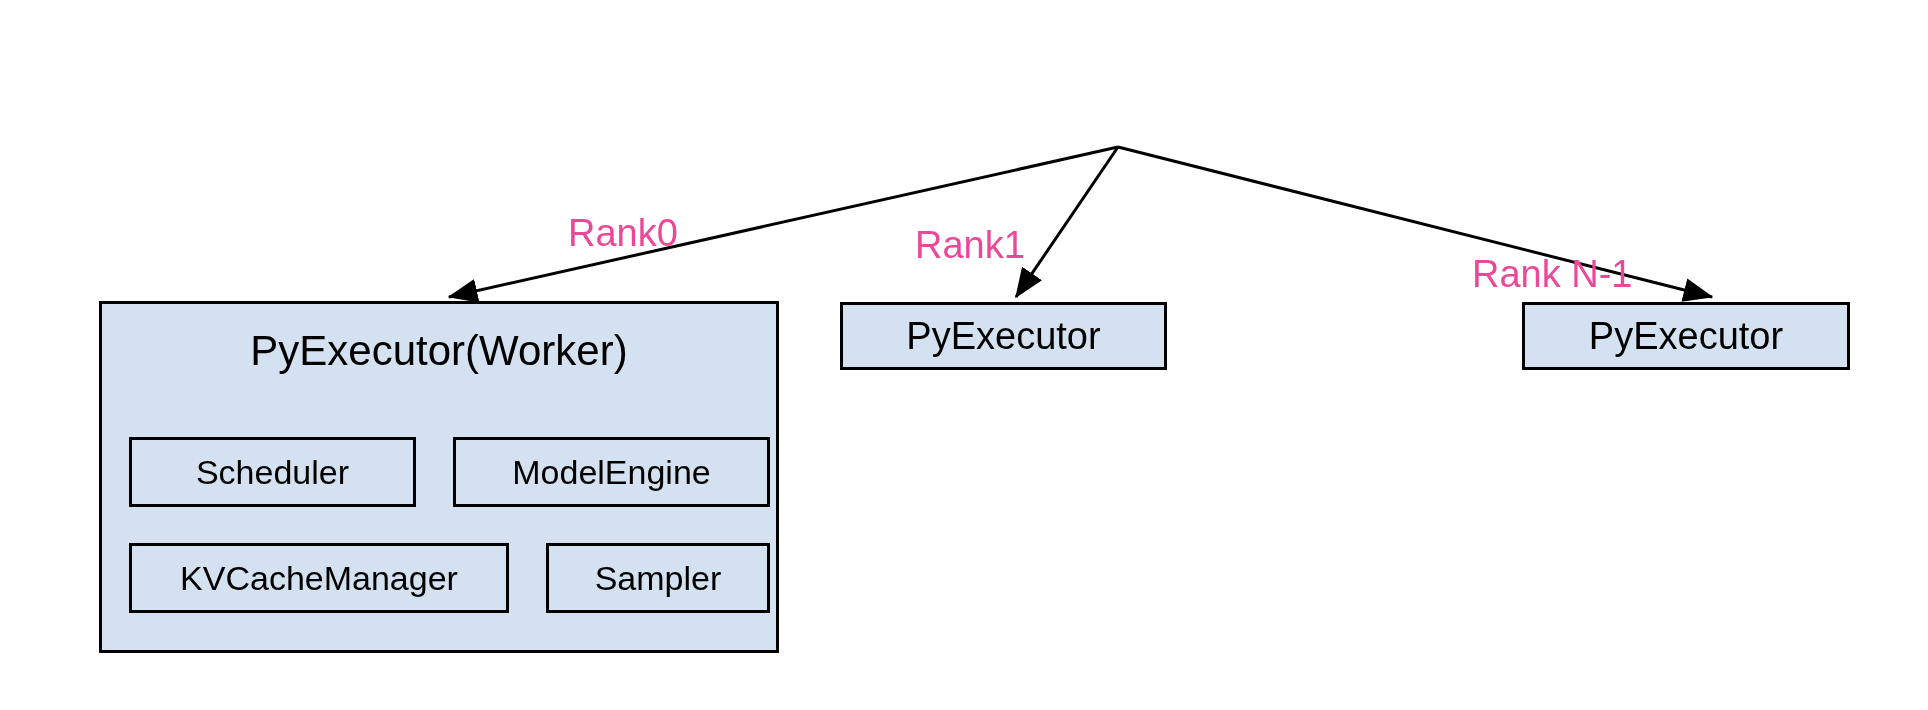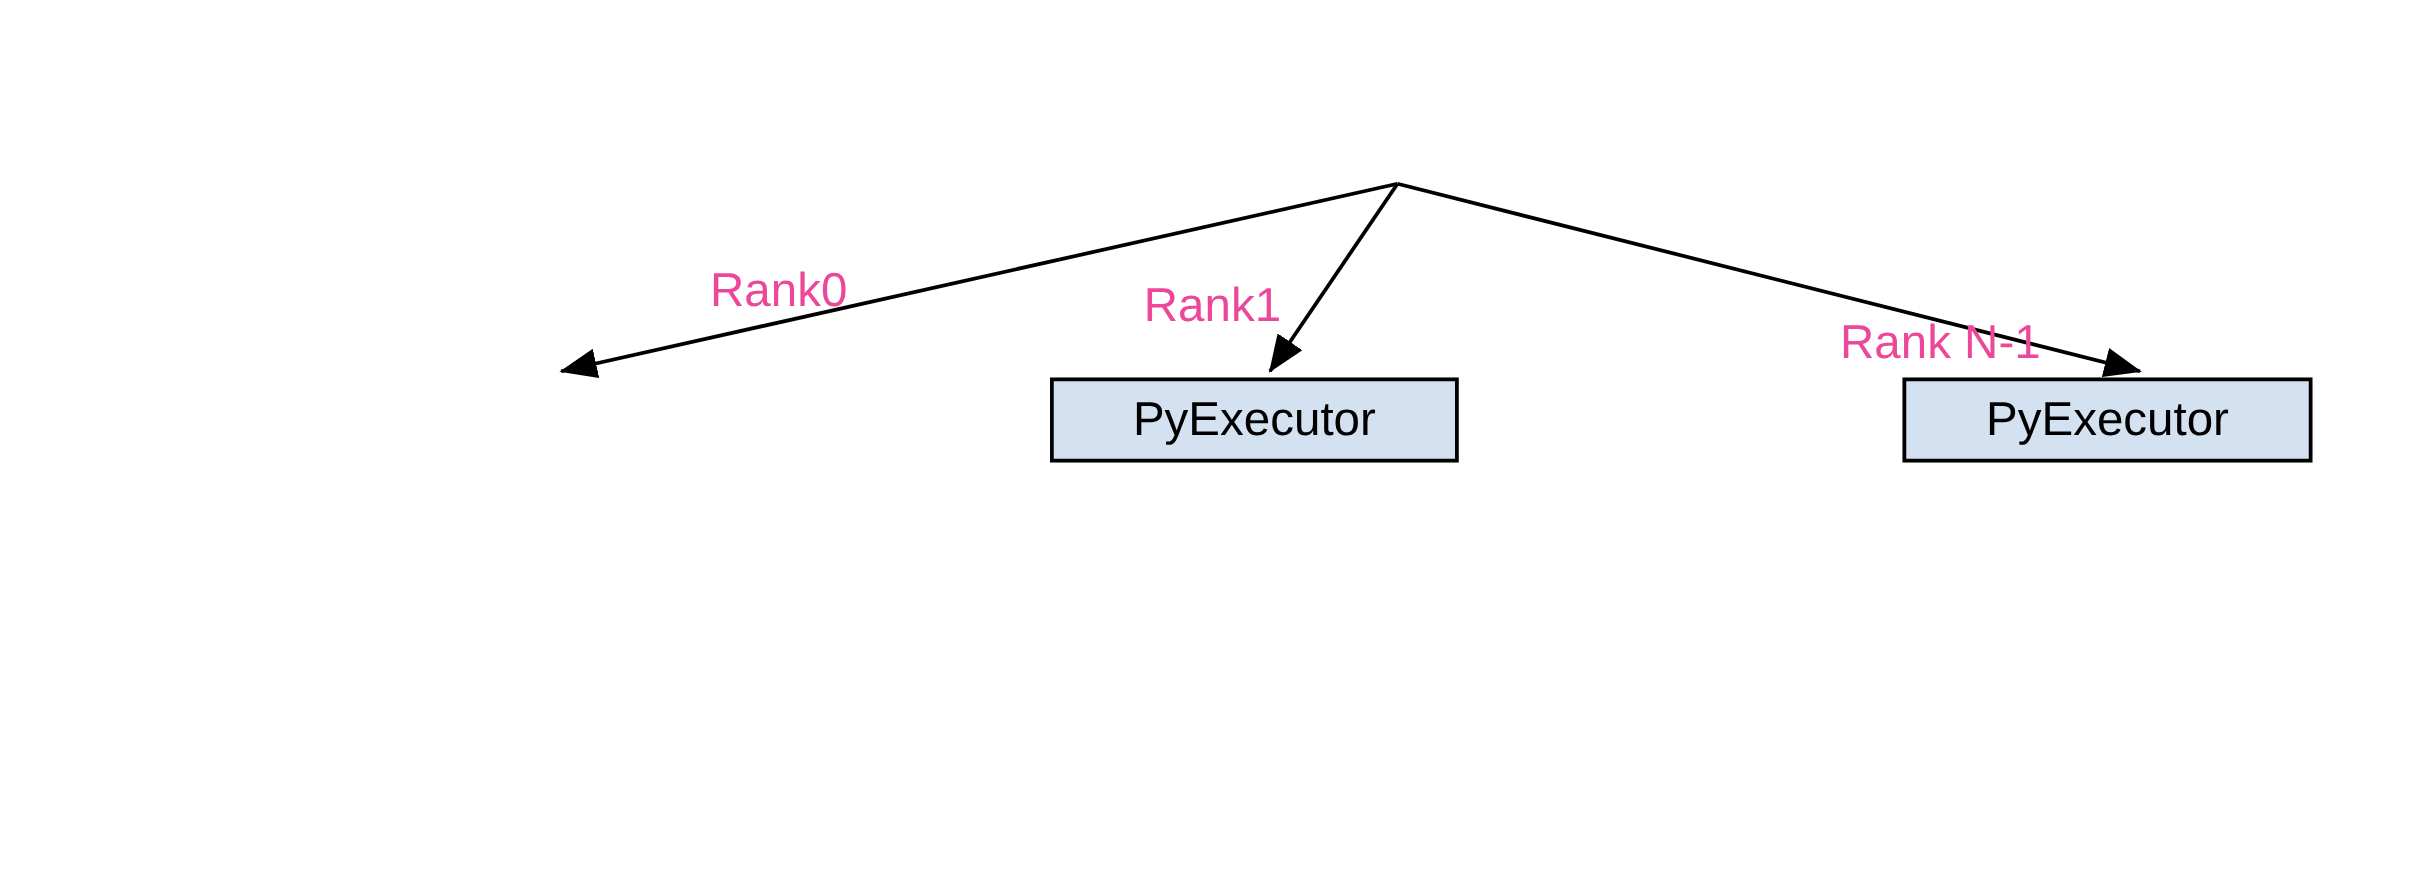--- a/index.html
+++ b/index.html
@@ -148,20 +148,39 @@
     <line x1="1118" y1="147" x2="1016" y2="297" stroke="#000000" stroke-width="3" marker-end="url(#arrowhead)"></line>
 
     <line x1="1118" y1="147" x2="1712" y2="297" stroke="#000000" stroke-width="3" marker-end="url(#arrowhead)"></line>
   </svg>
 
 
   <div class="edge-label" id="edge-label-rank0">Rank0</div>
   <div class="edge-label" id="edge-label-rank1">Rank1</div>
   <div class="edge-label" id="edge-label-rankn">Rank N-1</div>
 
+  <div class="node" id="worker-node">
+    <div id="worker-title">PyExecutor(Worker)</div>
+
+    <div class="subnode" id="sub-scheduler">
+      <span>Scheduler</span>
+    </div>
+
+    <div class="subnode" id="sub-modelengine">
+      <span>ModelEngine</span>
+    </div>
+
+    <div class="subnode" id="sub-kvcachemanager">
+      <span>KVCacheManager</span>
+    </div>
+
+    <div class="subnode" id="sub-sampler">
+      <span>Sampler</span>
+    </div>
+  </div>
 
   <div class="node" id="exec-rank1">
     <span class="node-label">PyExecutor</span>
   </div>
 
   <div class="node" id="exec-rankn">
     <span class="node-label">PyExecutor</span>
   </div>
 
 </div>

